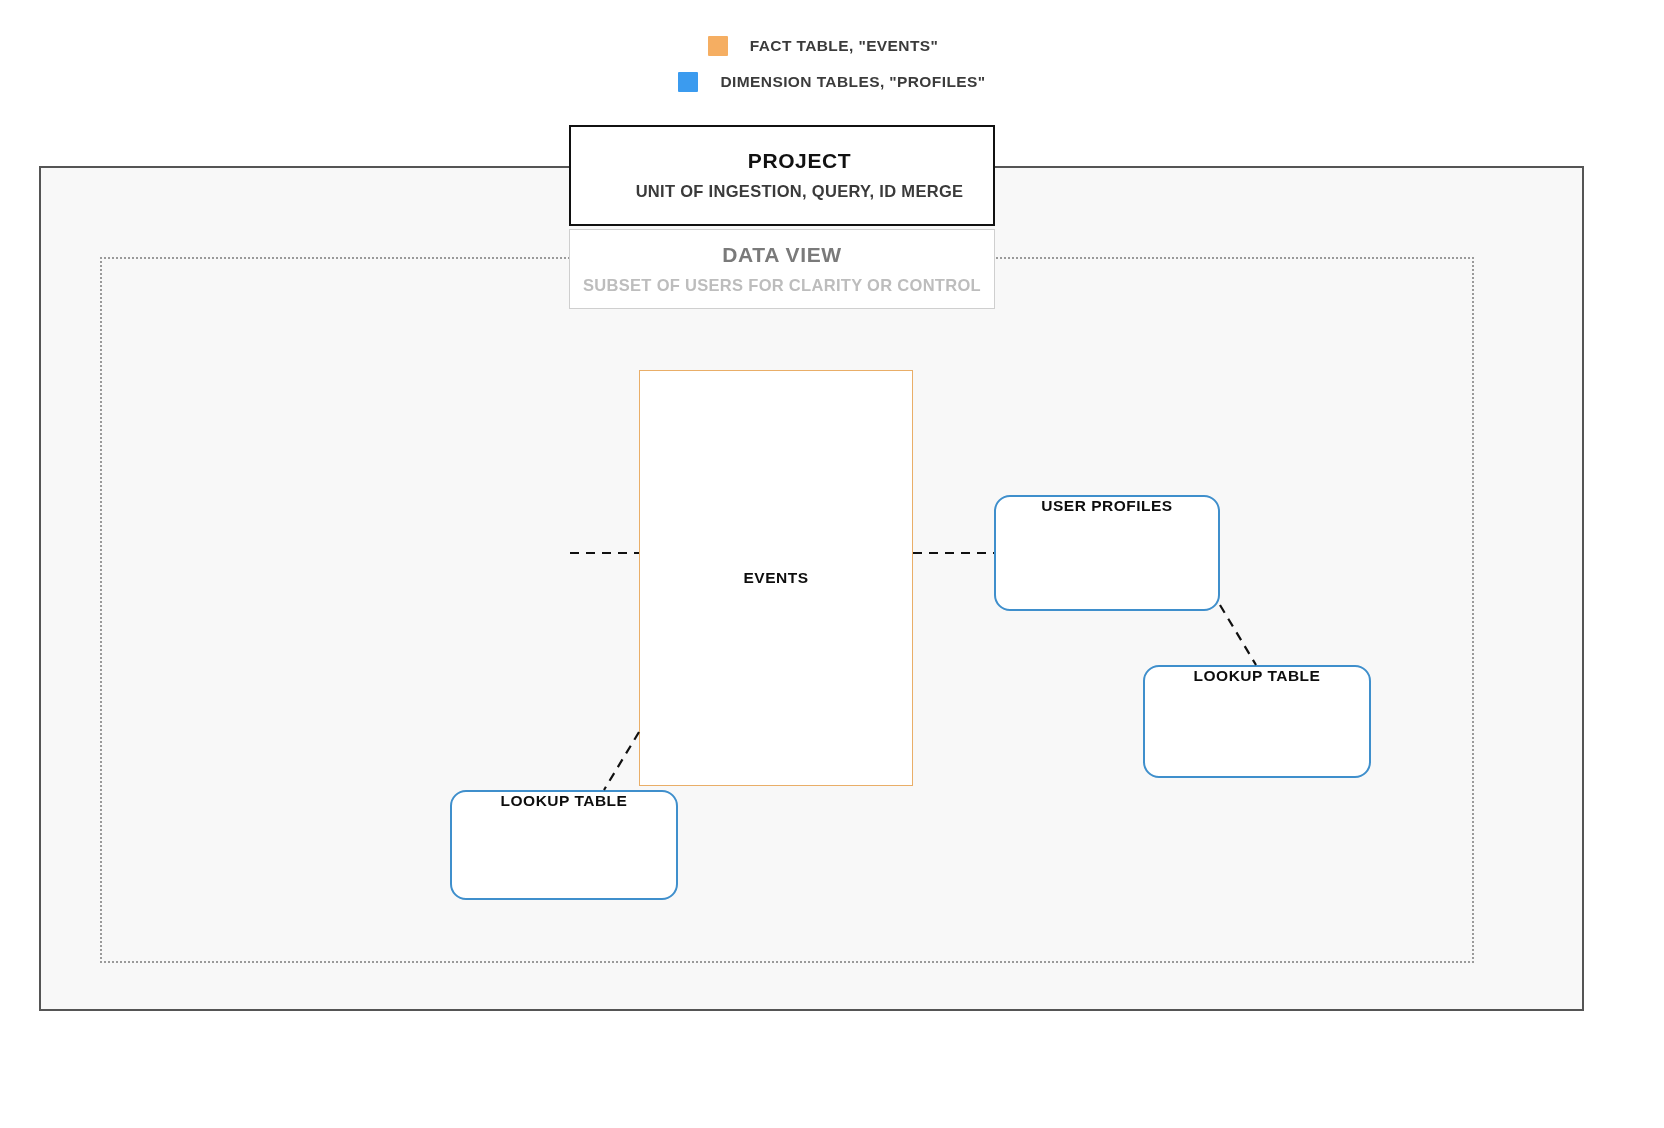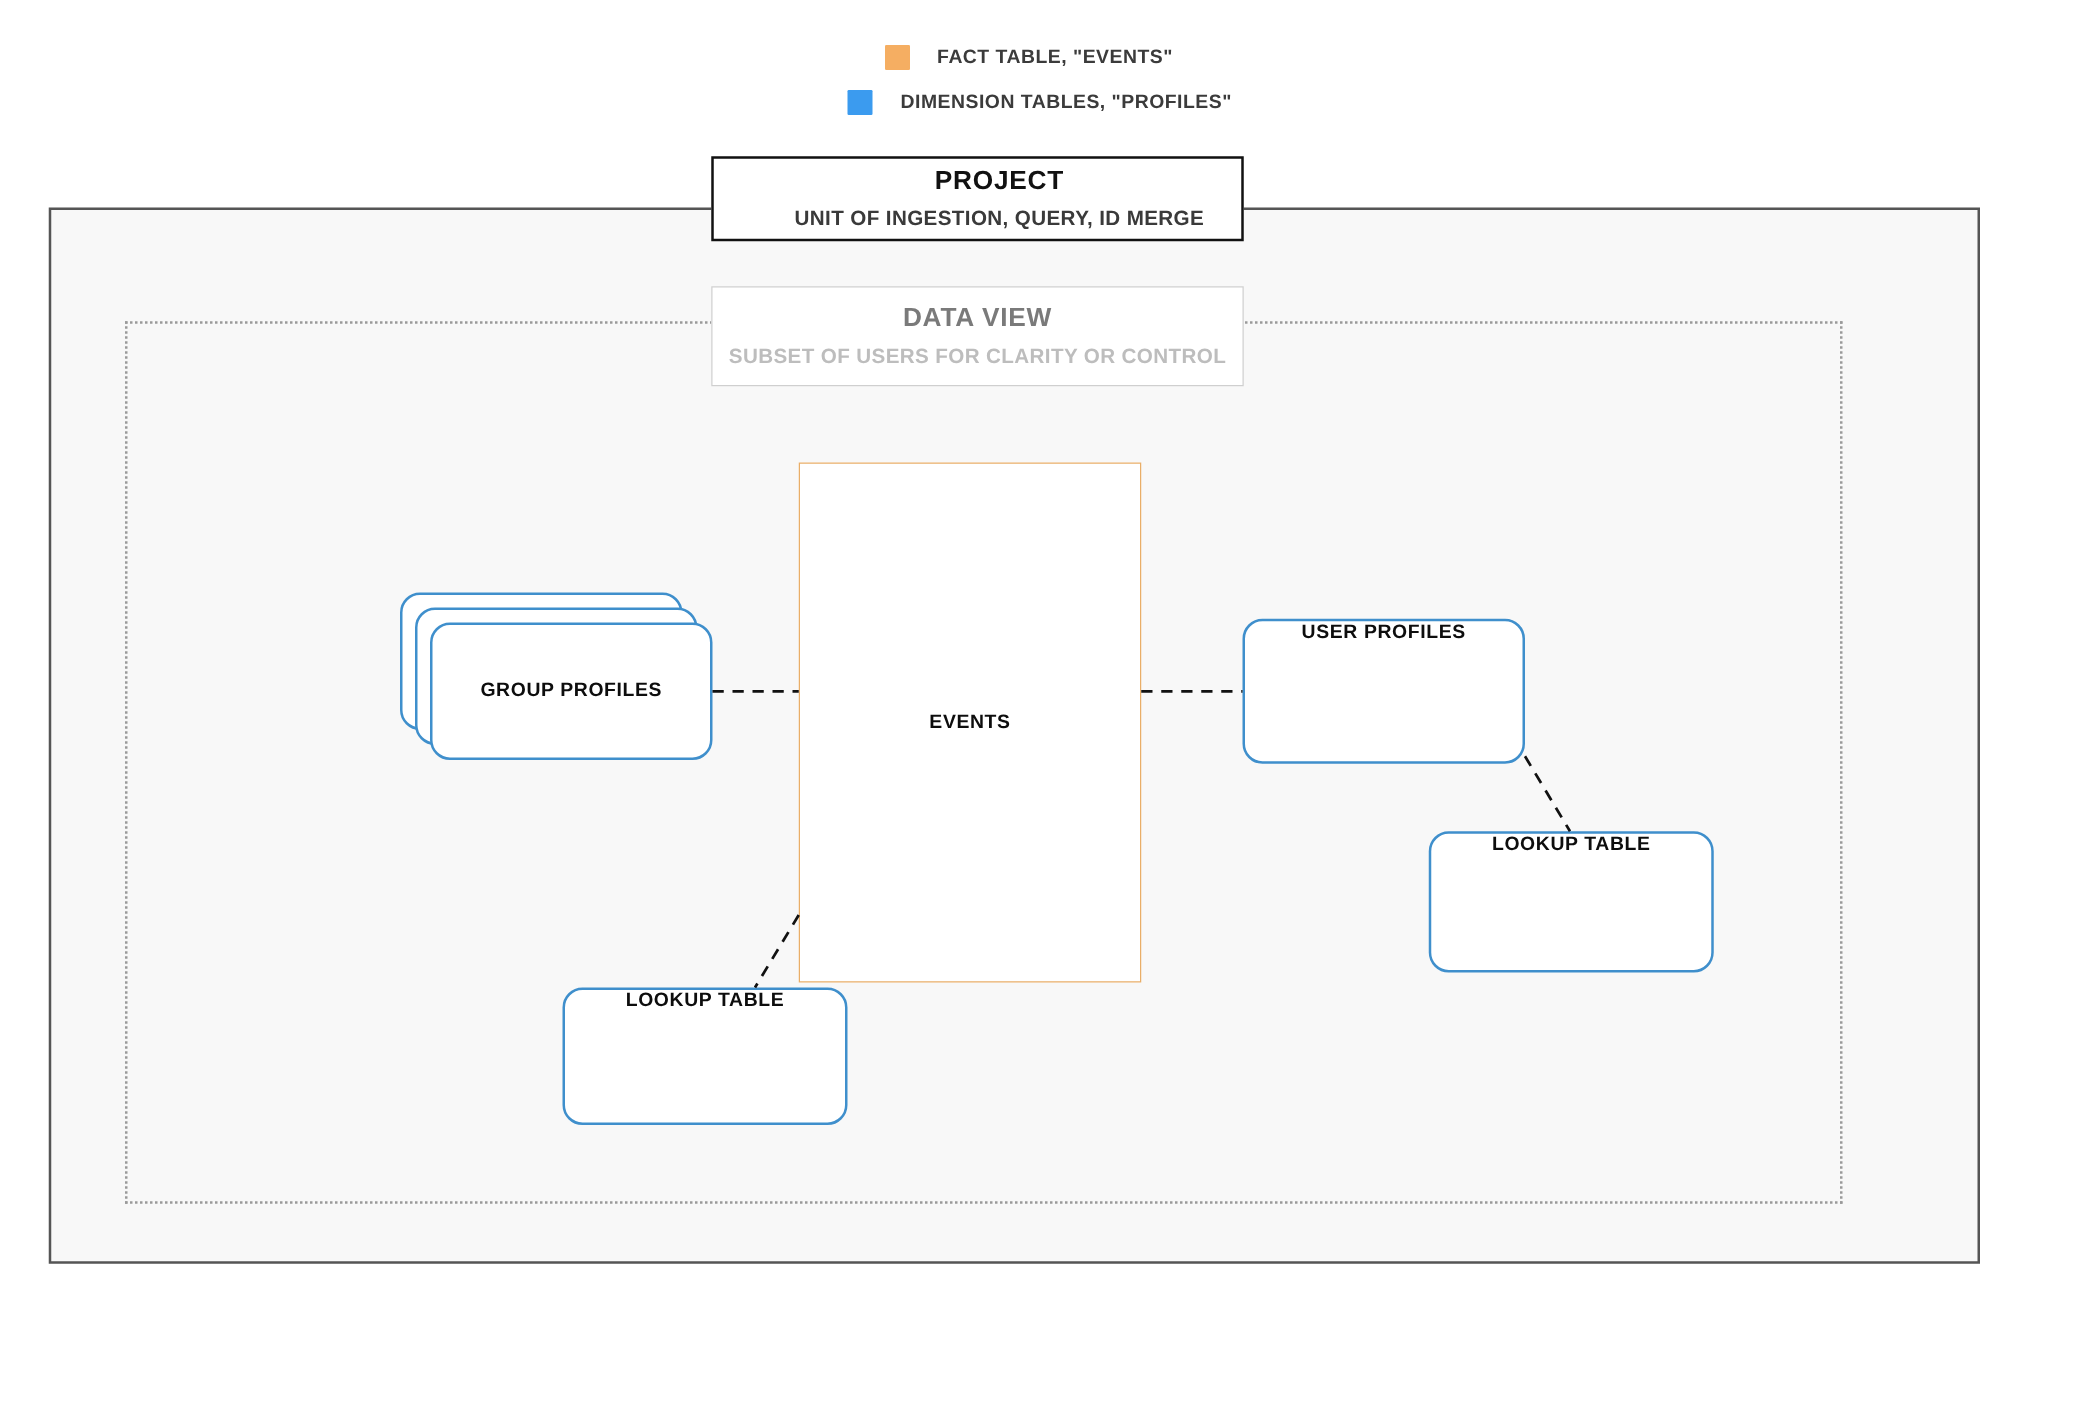--- a/index.html
+++ b/index.html
@@ -98,21 +98,21 @@
     letter-spacing: 0.3px;
     line-height: 1.3;
     margin-top: 7px;
     font-weight: bold;
   }
 
   .project-card {
     left: 569px;
     top: 125px;
     width: 426px;
-    height: 68px;
+    height: 101px;
     border: 2.5px solid #111111;
     z-index: 6;
     padding-left: 35px;
   }
   .project-card .title { color: #111111; }
   .project-card .sub { color: #3a3a3a; }
 
   .dataview-card {
     left: 569px;
     top: 229px;
@@ -253,27 +253,20 @@
 
     <line x1="639" y1="732" x2="604" y2="790" stroke="#111111" stroke-width="2.2" stroke-dasharray="9 7"></line>
 
     <line x1="1220" y1="605" x2="1256" y2="665" stroke="#111111" stroke-width="2.2" stroke-dasharray="9 7"></line>
   </svg>
 
   <div class="events-box">
     <span class="node-label">EVENTS</span>
   </div>
 
-  <div class="group-stack">
-    <div class="sheet s1"></div>
-    <div class="sheet s2"></div>
-    <div class="sheet s3">
-      <span class="node-label">GROUP PROFILES</span>
-    </div>
-  </div>
 
   <div class="rcard user-profiles">
     <span class="node-label">USER PROFILES</span>
   </div>
 
   <div class="rcard lookup-left">
     <span class="node-label">LOOKUP TABLE</span>
   </div>
 
   <div class="rcard lookup-right">

